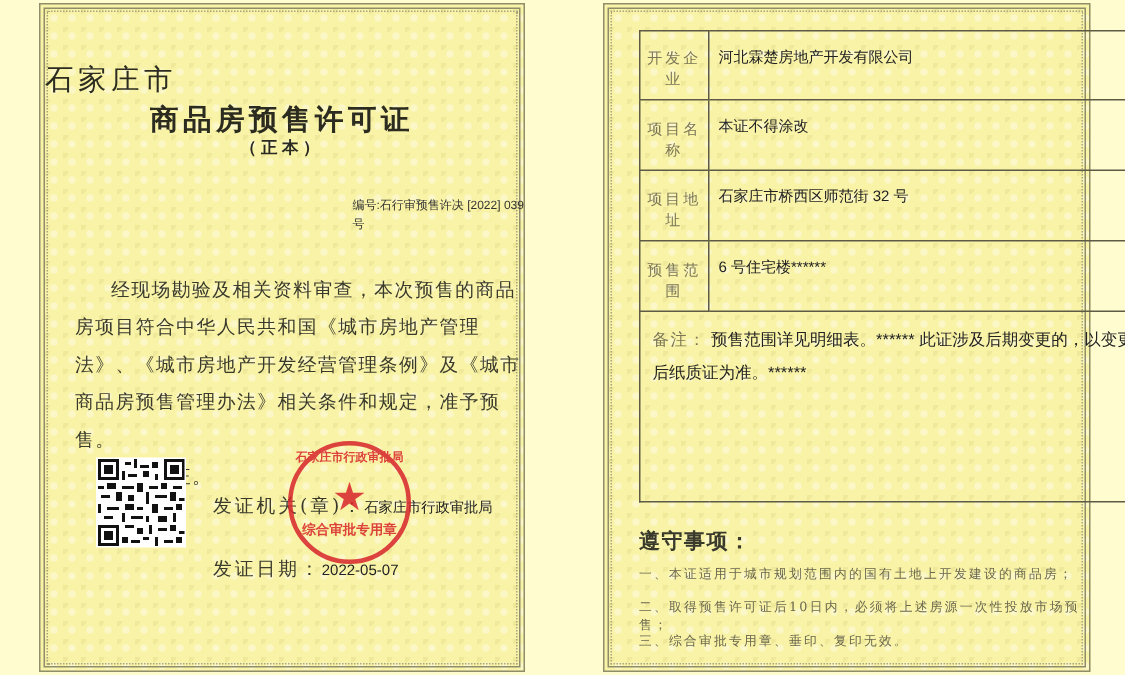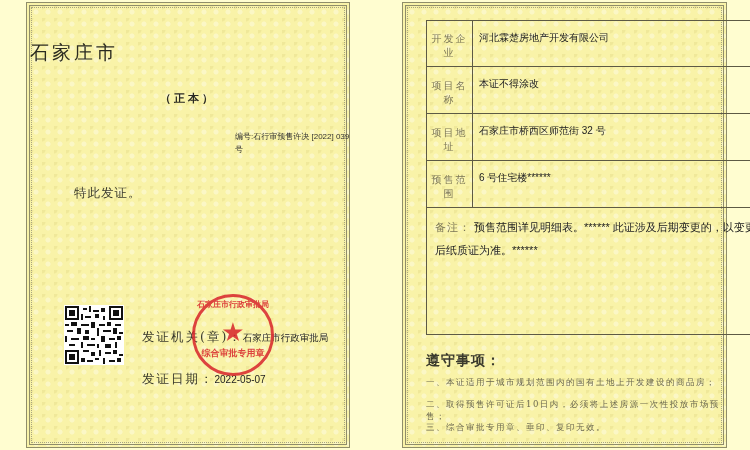--- a/index.html
+++ b/index.html
@@ -38,25 +38,27 @@
   td.note{height:118px;padding:8px 8px 0 8px;font-family:"Liberation Sans",sans-serif;font-size:11px;line-height:22px;color:#222;}
   td.note .nlbl{font-family:"DejaVu Serif",serif;color:#7b7656;letter-spacing:1px;}
   .notice-title{position:absolute;left:20px;top:118px;font-size:14px;font-weight:bold;letter-spacing:1px;color:#3a3a2c;}
   .notice{position:absolute;left:20px;font-size:8.5px;color:#6b6850;letter-spacing:1.5px;}
 </style>
 </head>
 <body>
 
 <div id="left-page" class="page">
   <div class="title1">石家庄市</div>
+  <div class="title2">商品房预售许可证</div>
   <div class="title3">（正本）</div>
   <div class="serial">
     <span>编号:</span><span>石行审预售许决 [2022] 039号</span>
   </div>
   <div class="body-text">
+    <p class="indent">经现场勘验及相关资料审查，本次预售的商品房项目符合中华人民共和国《城市房地产管理法》、《城市房地产开发经营管理条例》及《城市商品房预售管理办法》相关条件和规定，准予预售。</p>
     <p class="indent">特此发证。</p>
   </div>
   <div class="issuer" style="left:112px;top:323px;">
     <span>发证机关(章)：</span><span class="val">石家庄市行政审批局</span>
   </div>
   <div class="date" style="left:112px;top:365px;">
     <span>发证日期：</span><span class="val">2022-05-07</span>
   </div>
   <div id="stamp" style="left:162px;top:288px;">
     <div class="arc" style="font-size:8px;">石家庄市行政审批局</div>

